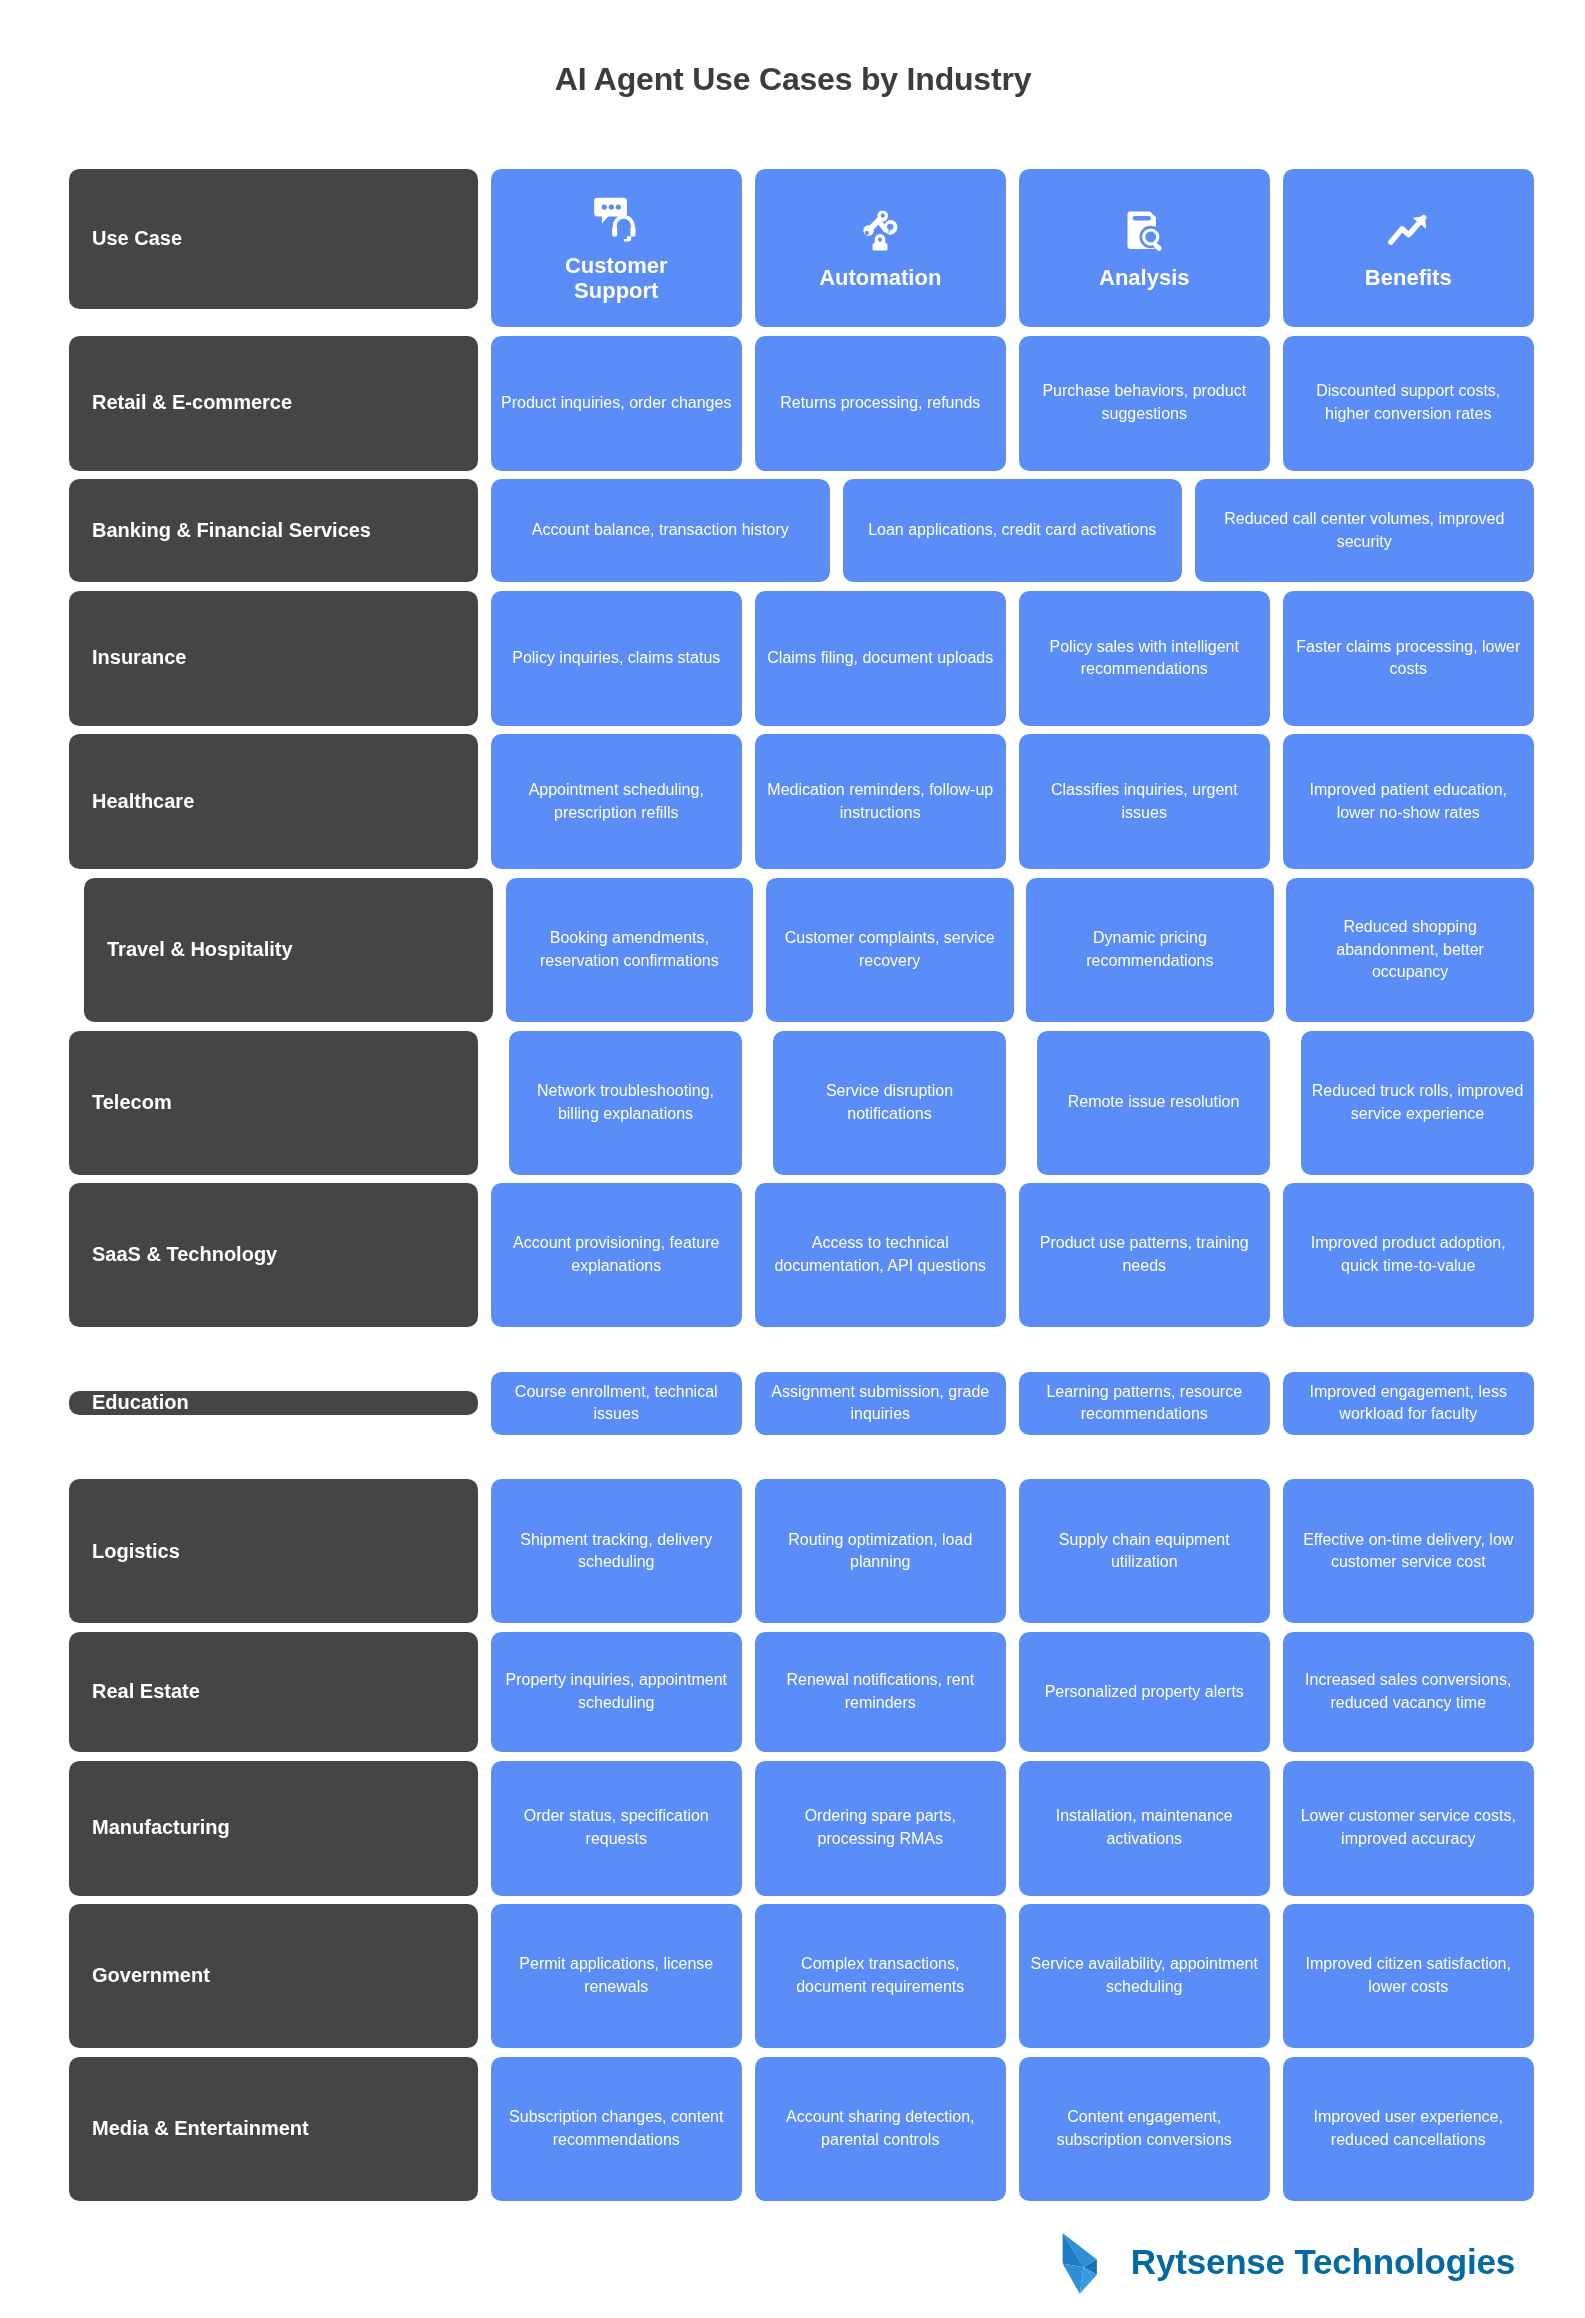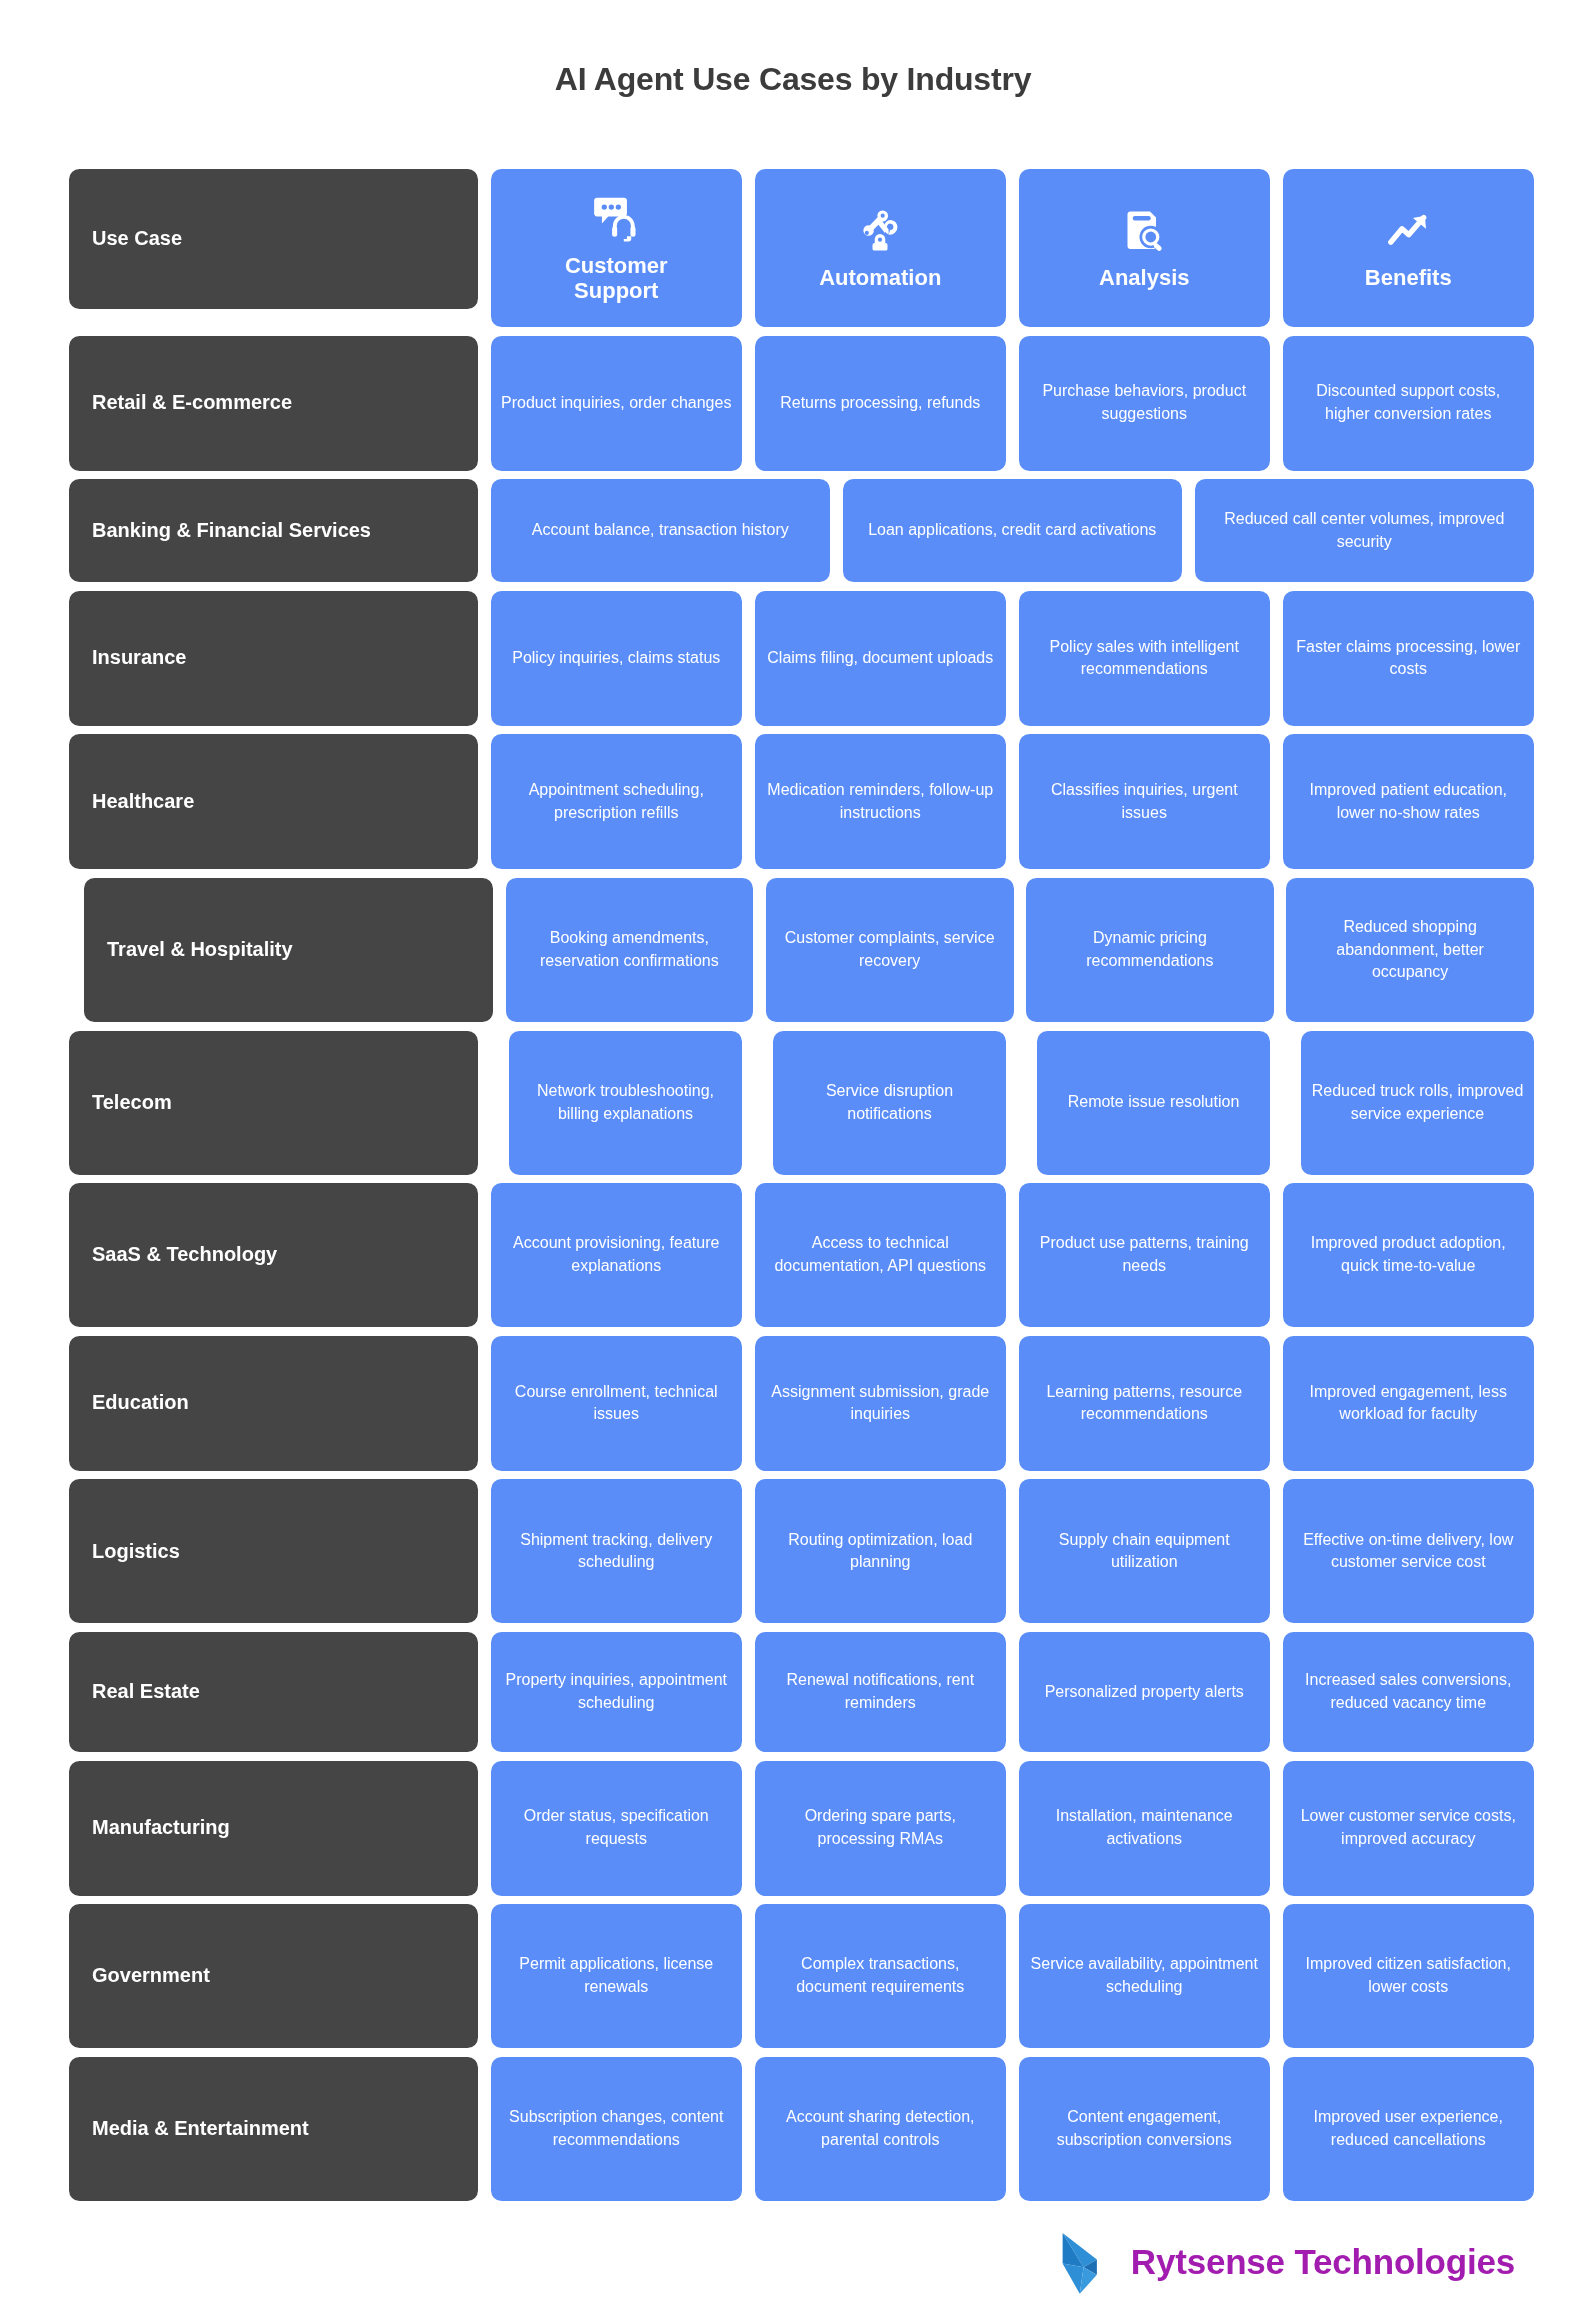--- a/index.html
+++ b/index.html
@@ -97,21 +97,21 @@
     max-width: 153px;
   }
   
   .r-h1 { height: 135px; }
   .r-h2 { height: 103px; }
   .r-h3 { height: 135px; }
   .r-h4 { height: 135px; }
   .r-h5 { height: 144px; margin-left: 15px; }
   .r-h6 { height: 144px; gap: 31px; }
   .r-h7 { height: 144px; }
-  .r-h8 { height: 135px; }
+  .r-h8 { height: 135px; align-items: center; }
   .r-h9 { height: 144px; }
   .r-h10 { height: 120px; }
   .r-h11 { height: 135px; }
   .r-h12 { height: 144px; }
   .r-h13 { height: 144px; }
 
   .footer {
     position: absolute;
     left: 0;
     right: 0;
@@ -119,21 +119,21 @@
     display: flex;
     align-items: center;
     justify-content: flex-end;
     padding-right: 71px;
     gap: 17px;
   }
   .logo-mark { width: 59px; height: 77px; flex: 0 0 auto; }
   .logo-text {
     font-size: 35px;
     font-weight: bold;
-    color: #a21caf;
+    color: #0369a1;
     letter-spacing: -0.2px;
     white-space: nowrap;
   }
 </style>
 </head>
 <body>
 
 <div class="page">
 
   <h1 class="page-title">AI Agent Use Cases by Industry</h1>

